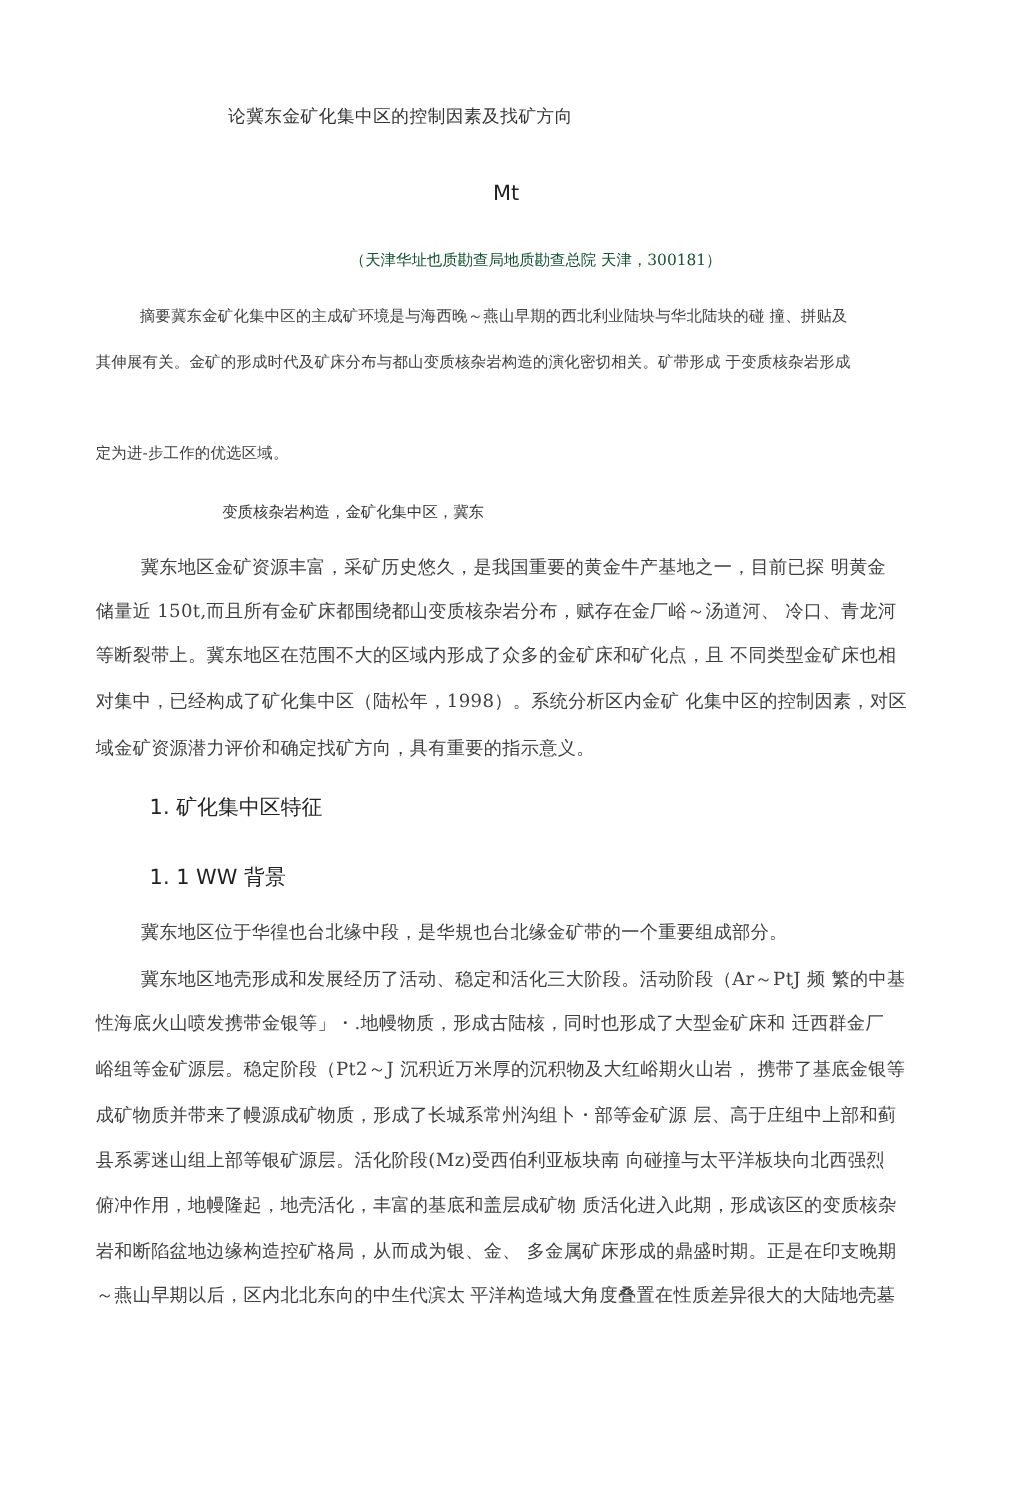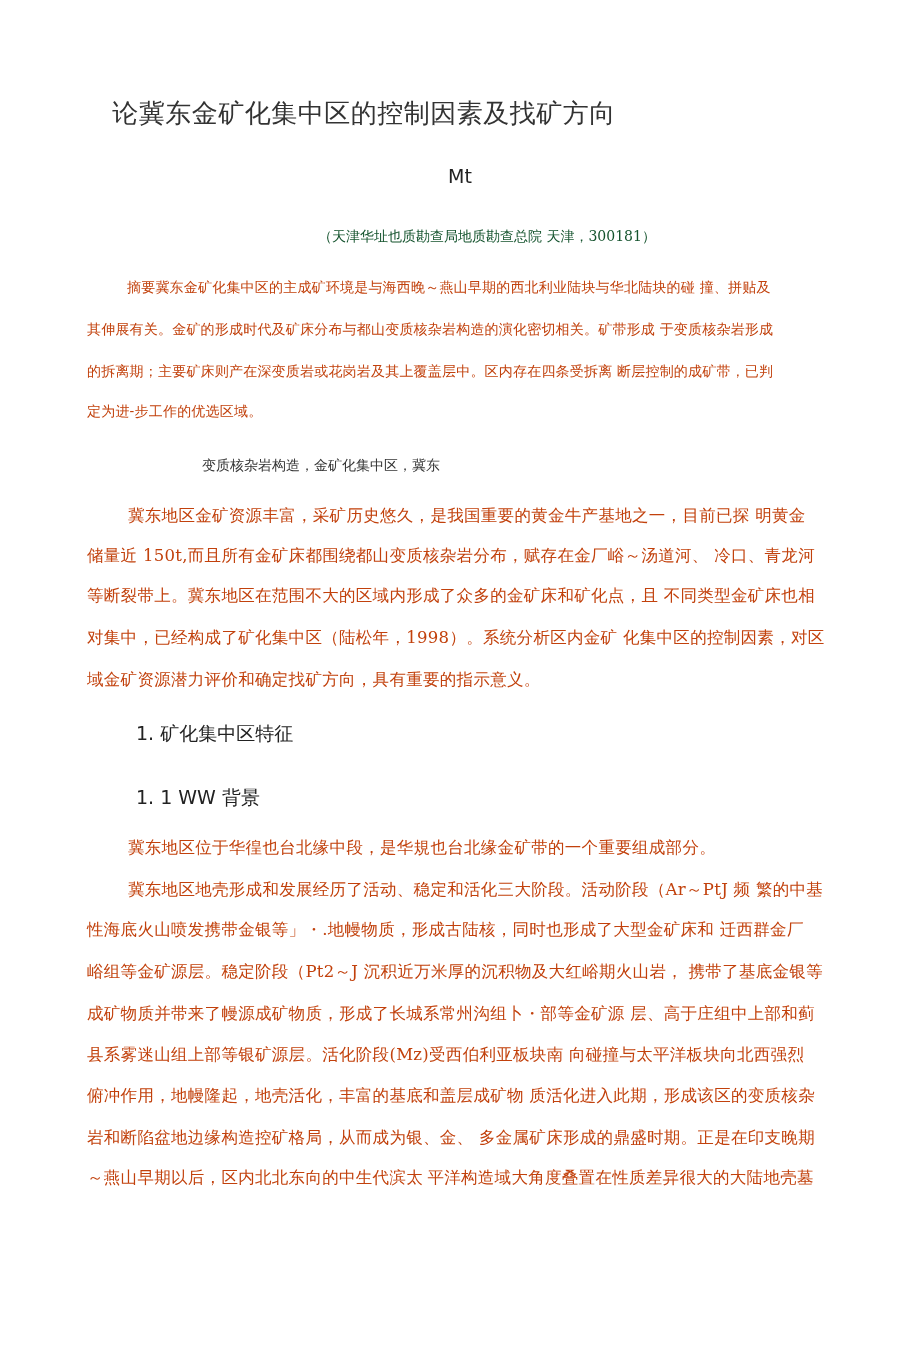--- a/index.html
+++ b/index.html
@@ -1,41 +1,40 @@
 <!DOCTYPE html>
 <html><head>
 <meta charset="utf-8">
 <style>
   html, body { margin: 0; padding: 0; background: #ffffff; }
   body { width: 920px; height: 1351px; position: relative; overflow: hidden;
          font-family: "DejaVu Serif", "Liberation Serif", serif; color: #222; }
   .page { position: absolute; left: 0; top: 0; width: 920px; height: 1351px; background: #fff; }
   .title { position: absolute; left: 0; width: 728px; top: 96px; text-align: center;
-           font-family: "DejaVu Sans", sans-serif; font-size: 26px; color: #333; letter-spacing: 0.5px; }
+           font-family: "DejaVu Sans", sans-serif; font-size: 16px; color: #333; letter-spacing: 0.5px; }
   .author { position: absolute; left: 0; width: 920px; top: 165px; text-align: center;
             font-family: "DejaVu Sans", sans-serif; font-size: 19px; color: #222; }
   .affil { position: absolute; left: 318px; top: 228px; font-size: 14px; color: #14532d; white-space: nowrap; }
-  .line { position: absolute; left: 87px; white-space: nowrap; color: #c2410c; }
+  .line { position: absolute; left: 87px; white-space: nowrap; color: #404040; }
   .abs { font-size: 14px; letter-spacing: 0.2px; }
   .body { font-size: 16.5px; letter-spacing: 0.3px; }
   .kw { position: absolute; left: 202px; top: 457px; font-size: 14px; color: #333; white-space: nowrap; }
   .h1 { position: absolute; left: 136px; font-family: "DejaVu Sans", sans-serif; font-size: 19px; color: #222; white-space: nowrap; }
 </style>
 </head>
 <body>
 
 <div class="page">
 
   <div class="title">论冀东金矿化集中区的控制因素及找矿方向</div>
   <div class="author">Mt</div>
   <div class="affil">（天津华址也质勘查局地质勘查总院  天津，300181）</div>
 
   <div class="line abs" style="left:127px; top:279px;">摘要冀东金矿化集中区的主成矿环境是与海西晚～燕山早期的西北利业陆块与华北陆块的碰   撞、拼贴及</div>
   <div class="line abs" style="top:321px;">其伸展有关。金矿的形成时代及矿床分布与都山变质核杂岩构造的演化密切相关。矿带形成  于变质核杂岩形成</div>
-  <div class="line abs" style="top:363px;">的拆离期；主要矿床则产在深变质岩或花岗岩及其上覆盖层中。区内存在四条受拆离  断层控制的成矿带，已判</div>
   <div class="line abs" style="top:403px;text-align:right;">定为进-步工作的优选区域。</div>
 
   <div class="kw">变质核杂岩构造，金矿化集中区，冀东</div>
 
   <div class="line body" style="left:128px; top:505px;">冀东地区金矿资源丰富，采矿历史悠久，是我国重要的黄金牛产基地之一，目前已探  明黄金</div>
   <div class="line body" style="top:545px;">储量近 150t,而且所有金矿床都围绕都山变质核杂岩分布，赋存在金厂峪～汤道河、  冷口、青龙河</div>
   <div class="line body" style="top:585px;">等断裂带上。冀东地区在范围不大的区域内形成了众多的金矿床和矿化点，且  不同类型金矿床也相</div>
   <div class="line body" style="top:627px;">对集中，已经构成了矿化集中区（陆松年，1998）。系统分析区内金矿  化集中区的控制因素，对区</div>
   <div class="line body" style="top:669px;">域金矿资源潜力评价和确定找矿方向，具有重要的指示意义。</div>
 

